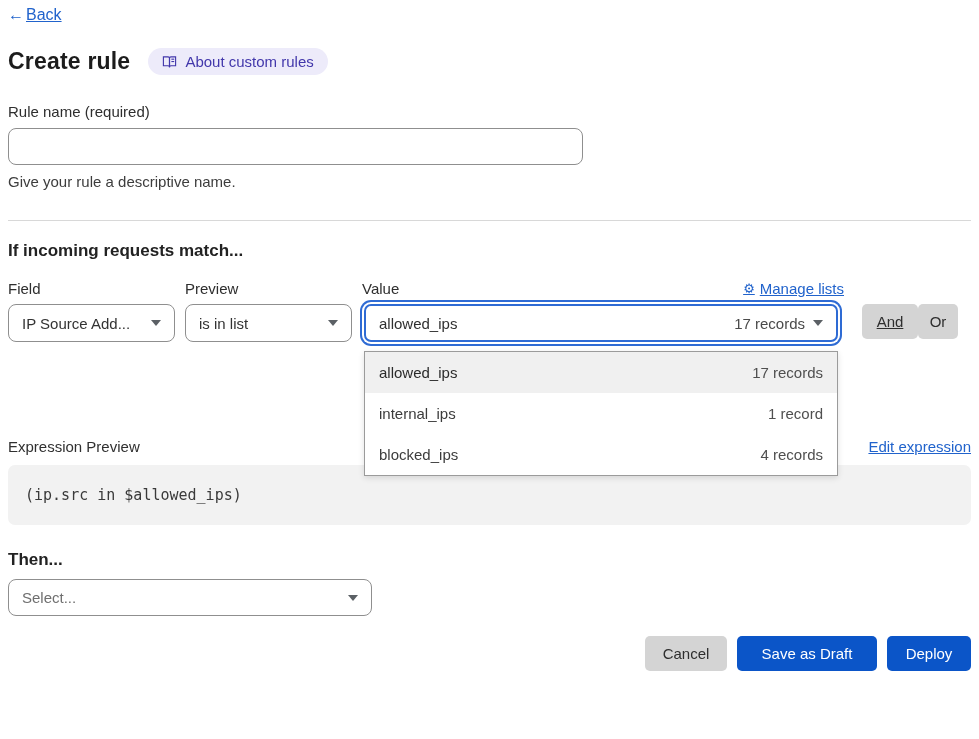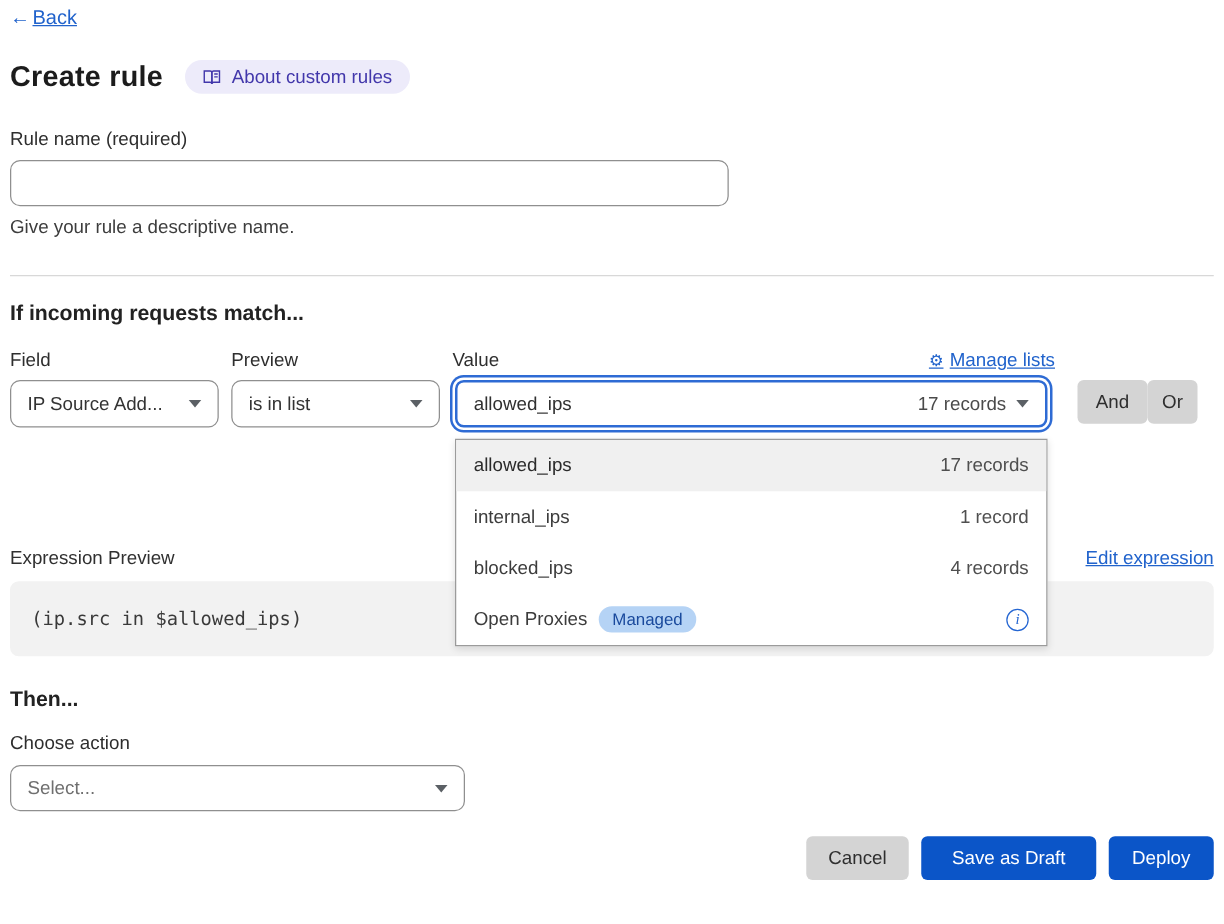--- a/index.html
+++ b/index.html
@@ -93,21 +93,21 @@
   .combobox-selected { color: #303030; }
   .combobox-right { display: flex; align-items: center; color: #4a4a4a; }
 
   .and-or-cell { display: flex; align-items: center; padding-left: 8px; }
   .btn {
     border: none; border-radius: 5px;
     font-family: "Liberation Sans", sans-serif; font-size: 15px;
     height: 35px; cursor: pointer;
   }
   .btn-grey { background: #d4d4d4; color: #2e2e2e; }
-  .and-btn { width: 56px; }
+  .and-btn { width: 56px; text-decoration: underline; }
   .or-btn { width: 40px; margin-left: 0; }
 
   
   .listbox {
     position: absolute; z-index: 20;
     top: 47px; left: 2px; width: 474px;
     background: #ffffff;
     border: 1px solid #9b9b9b;
     box-shadow: 0 2px 6px rgba(0,0,0,.12);
   }
@@ -234,46 +234,38 @@
           <span class="option-meta">17 records</span>
         </div>
         <div class="option">
           <span>internal_ips</span>
           <span class="option-meta">1 record</span>
         </div>
         <div class="option">
           <span>blocked_ips</span>
           <span class="option-meta">4 records</span>
         </div>
-        <div class="option">
-          <span class="option-left">
-            <span>Open Proxies</span>
-            <span class="managed-badge">Managed</span>
-          </span>
-          <span class="info-icon">i</span>
-        </div>
       </div>
     </div>
 
     <div class="and-or-cell">
       <button class="btn btn-grey and-btn">And</button>
       <button class="btn btn-grey or-btn">Or</button>
     </div>
   </div>
 
   <div class="expression-header">
     <span>Expression Preview</span>
     <a>Edit expression</a>
   </div>
   <div class="expression-box">
     <code>(ip.src in $allowed_ips)</code>
   </div>
 
   <h2 class="then-heading">Then...</h2>
-  <div class="choose-action-label">Choose action</div>
   <div class="select-box action-select">
     <span class="placeholder">Select...</span>
     <span class="caret"></span>
   </div>
 
   <div class="footer">
     <button class="btn btn-grey cancel-btn">Cancel</button>
     <button class="btn btn-primary save-draft-btn">Save as Draft</button>
     <button class="btn btn-primary deploy-btn">Deploy</button>
   </div>

